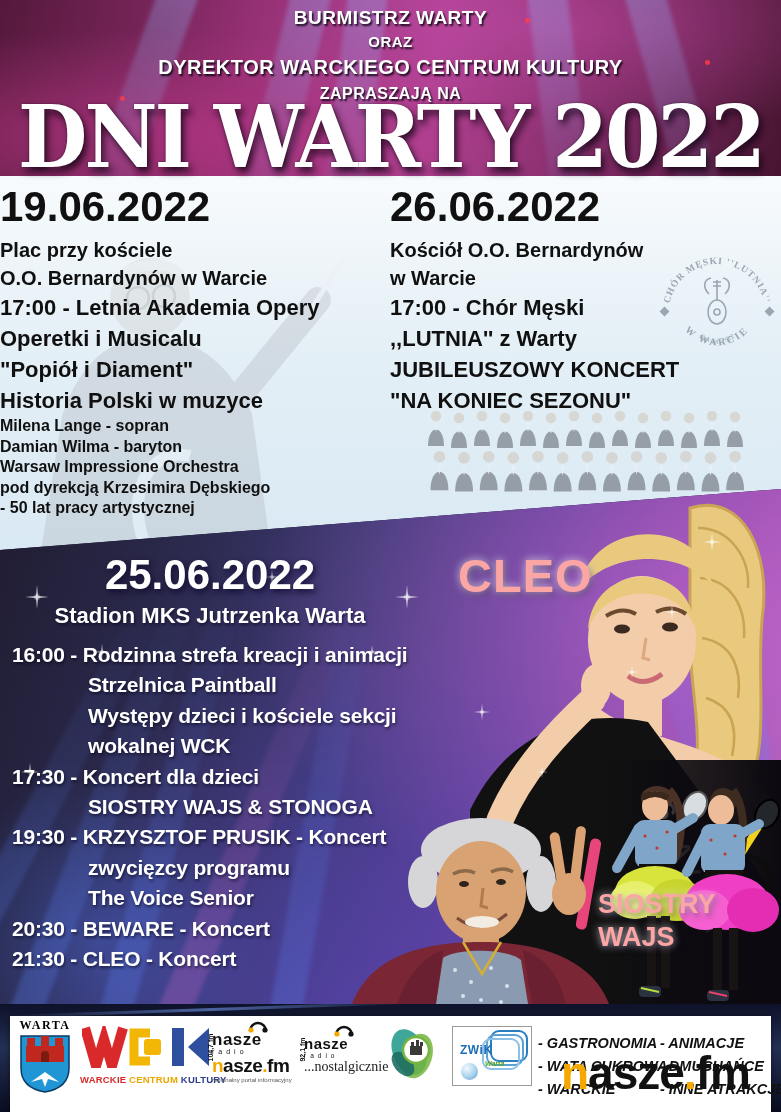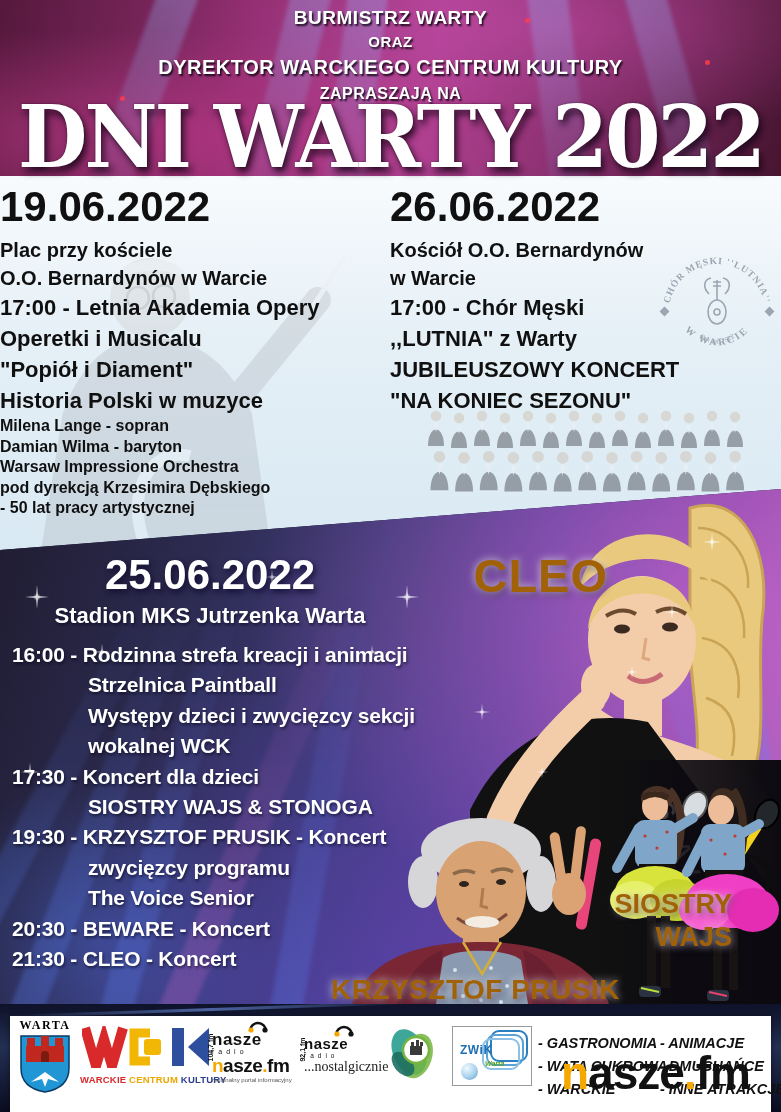--- a/index.html
+++ b/index.html
@@ -65,21 +65,21 @@
   
   .s25{position:absolute;left:0;top:550px;width:430px;z-index:5;color:#fff}
   .date25{width:420px;text-align:center;font-size:42px;font-weight:800;line-height:50px;
     text-shadow:2px 3px 6px rgba(12,8,45,.85)}
   .venue25{width:420px;text-align:center;font-size:22px;font-weight:800;line-height:28px;margin-top:2px;
     text-shadow:1px 2px 3px rgba(5,5,25,.6)}
   .sched{margin-top:10px;padding-left:12px;font-size:21px;font-weight:700;line-height:30.4px;
     letter-spacing:-.2px;text-shadow:1px 2px 3px rgba(5,5,25,.6);white-space:nowrap}
   .ind{padding-left:76px}
 
-  .cap{position:absolute;z-index:5;color:#a16207;font-weight:800;text-align:right;
+  .cap{position:absolute;z-index:5;color:#fca5a5;font-weight:800;text-align:left;
     text-shadow:0 0 9px rgba(255,255,255,.75), 2px 3px 6px rgba(20,0,40,.6)}
   .capCleo{left:458px;top:548px;width:150px;font-size:47px;letter-spacing:1px}
   .capSio{left:598px;top:888px;width:134px;font-size:27px;line-height:33px}
   .capPru{left:320px;top:974px;width:300px;font-size:28px;letter-spacing:.5px}
 
   
   .floor{position:absolute;left:0;top:1004px;width:781px;height:108px;z-index:6;overflow:hidden;
     background:linear-gradient(180deg,#0e1229 0%,#243055 40%,#0a0d20 100%)}
   .streak{position:absolute;height:3px;background:linear-gradient(90deg,transparent,rgba(125,165,255,.55),transparent)}
 
@@ -389,38 +389,37 @@
       <rect x="278" y="16" width="10" height="58" rx="5" fill="#dba273" transform="rotate(7 283 45)"></rect>
     </svg>
   </div>
 
   <div class="s25">
     <div class="date25">25.06.2022</div>
     <div class="venue25">Stadion MKS Jutrzenka Warta</div>
     <div class="sched">
       <div>16:00 - Rodzinna strefa kreacji i animacji</div>
       <div class="ind">Strzelnica Paintball</div>
-      <div class="ind">Występy dzieci i zwycięzcy sekcji</div>
+      <div class="ind">Występy dzieci i kościele sekcji</div>
       <div class="ind">wokalnej WCK</div>
       <div>17:30 - Koncert dla dzieci</div>
       <div class="ind">SIOSTRY WAJS &amp; STONOGA</div>
       <div>19:30 - KRZYSZTOF PRUSIK - Koncert</div>
       <div class="ind">zwycięzcy programu</div>
       <div class="ind">The Voice Senior</div>
       <div>20:30 - BEWARE - Koncert</div>
       <div>21:30 - CLEO - Koncert</div>
     </div>
   </div>
 
   <div class="cap capCleo">CLEO</div>
   <div class="cap capSio">
     <div>SIOSTRY</div>
     <div>WAJS</div>
   </div>
-  <div class="cap capPru">KRZYSZTOF PRUSIK</div>
 
   <div class="floor">
     <span class="streak" style="left:0;top:4px;width:420px;transform:rotate(-2deg)"></span>
     <span class="streak" style="left:300px;top:30px;width:481px;opacity:.45;transform:rotate(-1deg)"></span>
     <span class="streak" style="left:60px;top:92px;width:500px;opacity:.35;transform:rotate(1.5deg)"></span>
   </div>
 
   <div class="logobar">
 
     <div class="crest">

